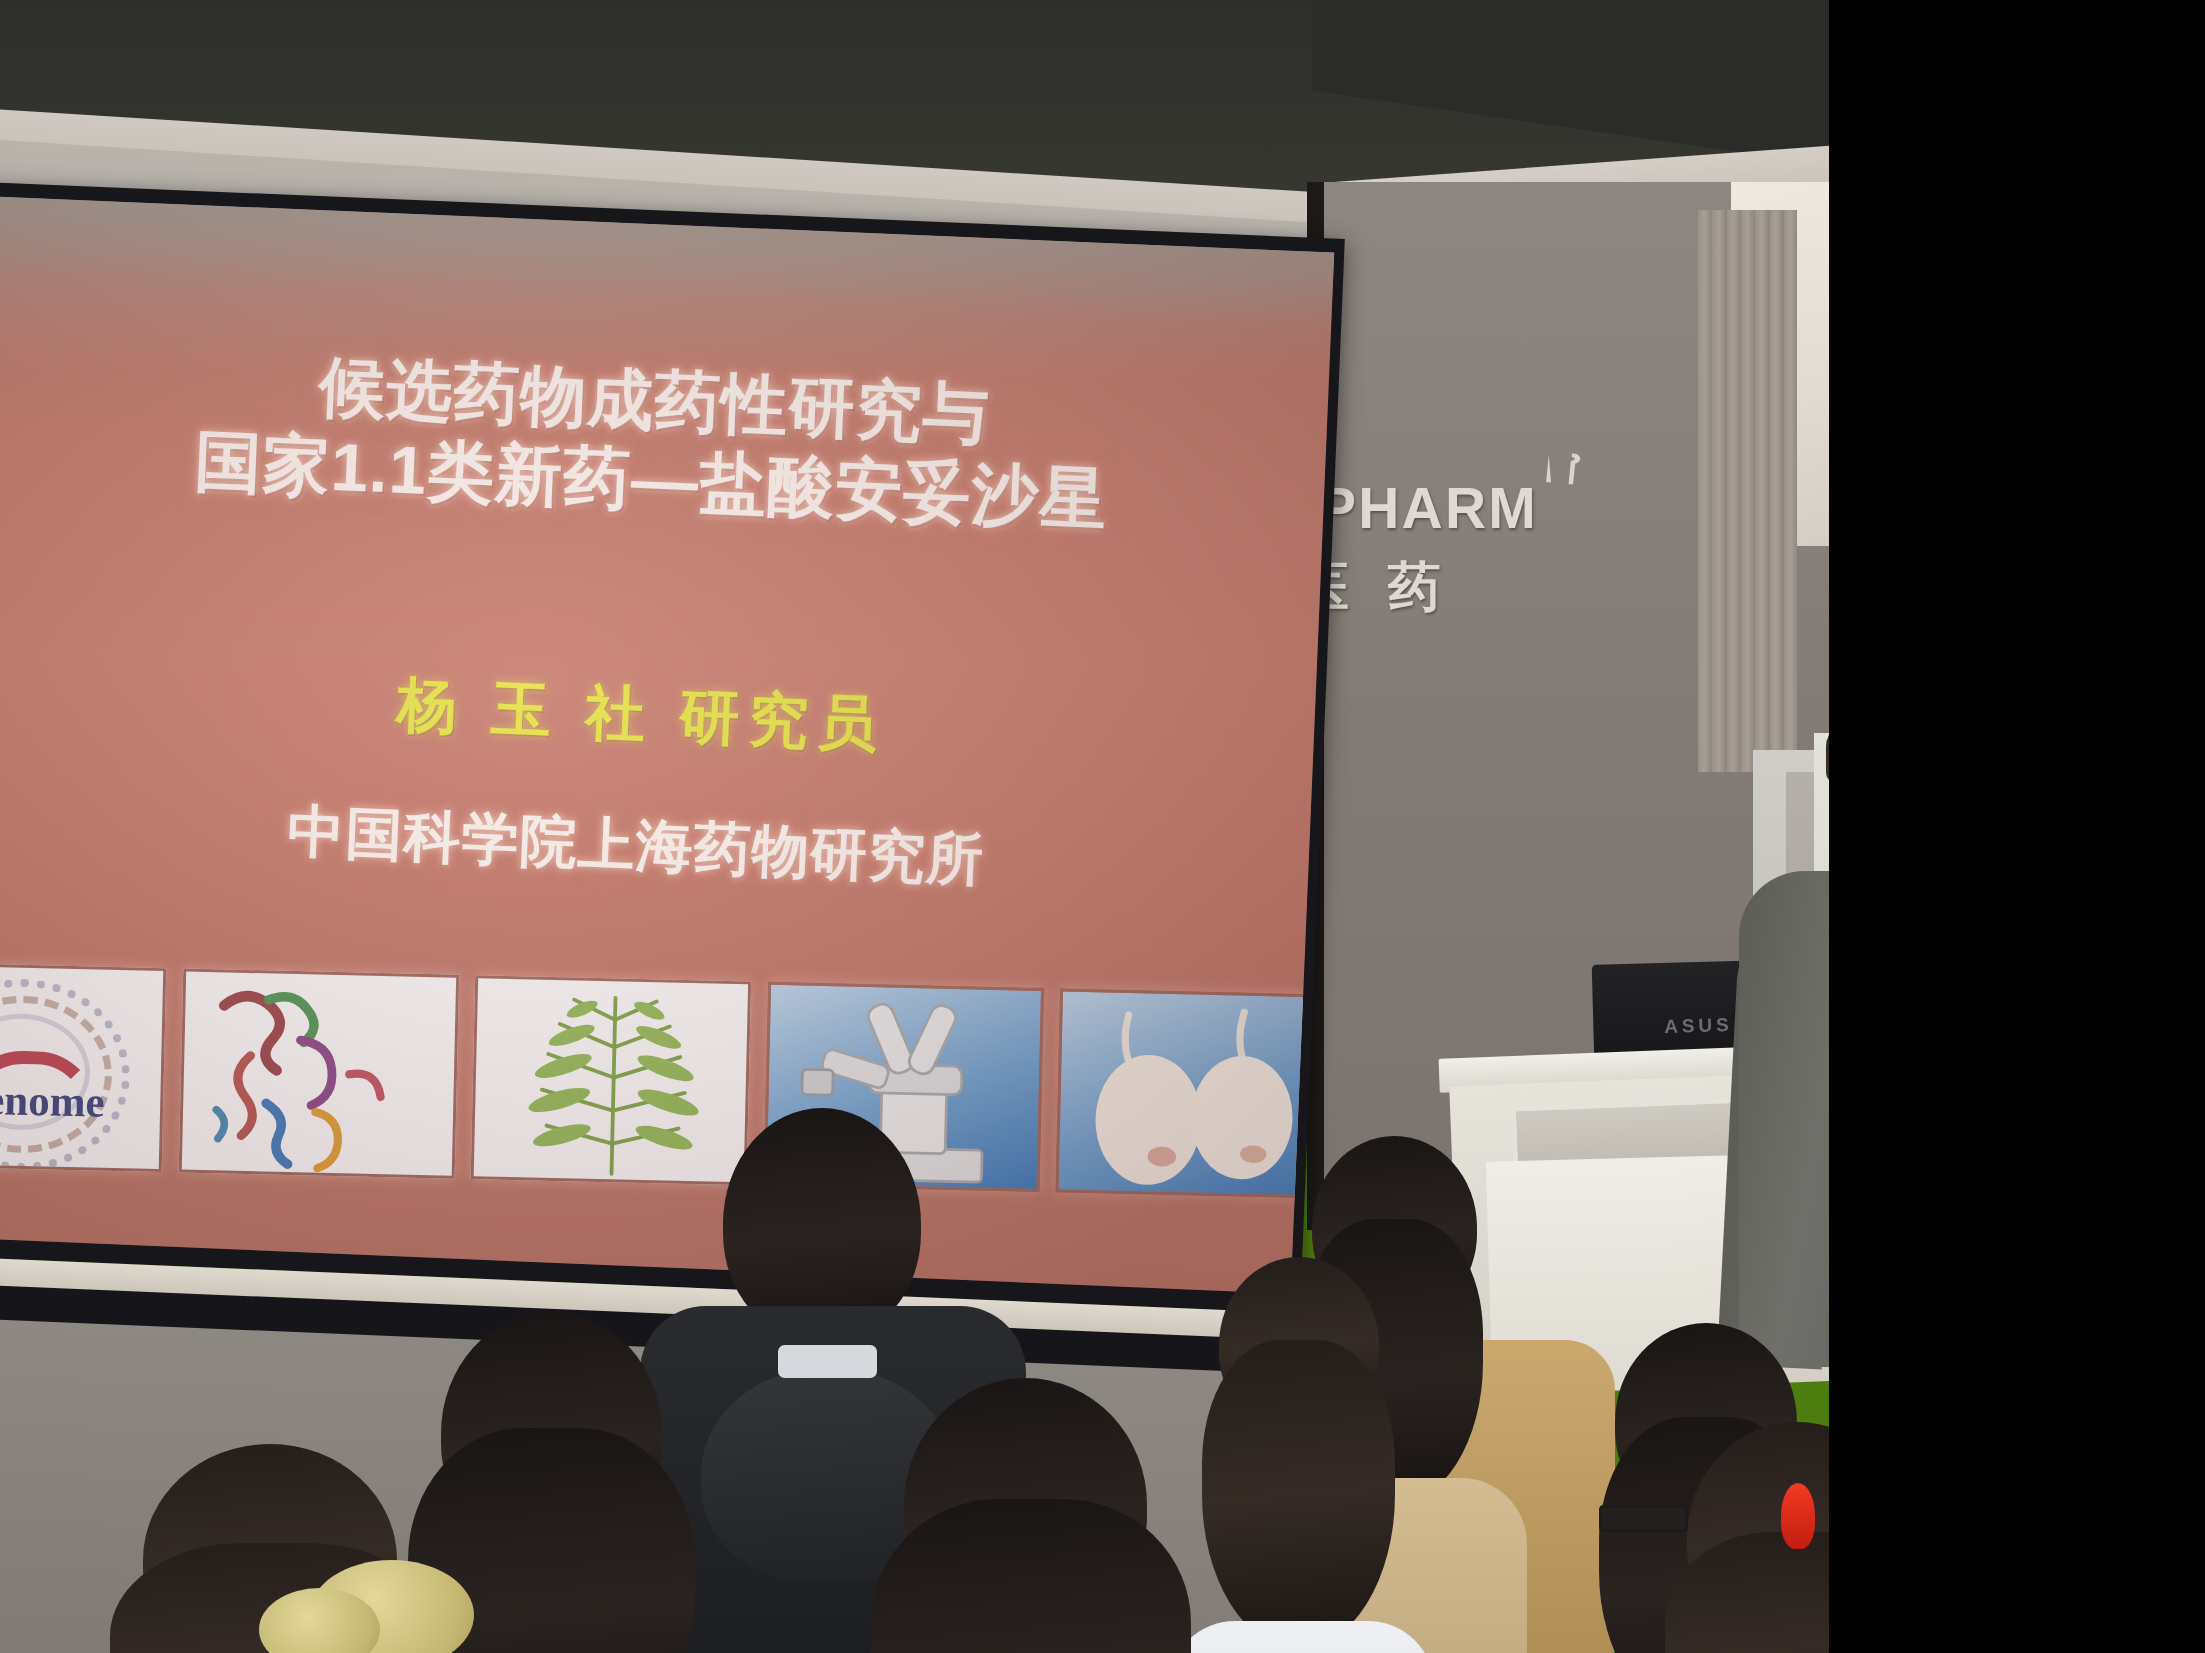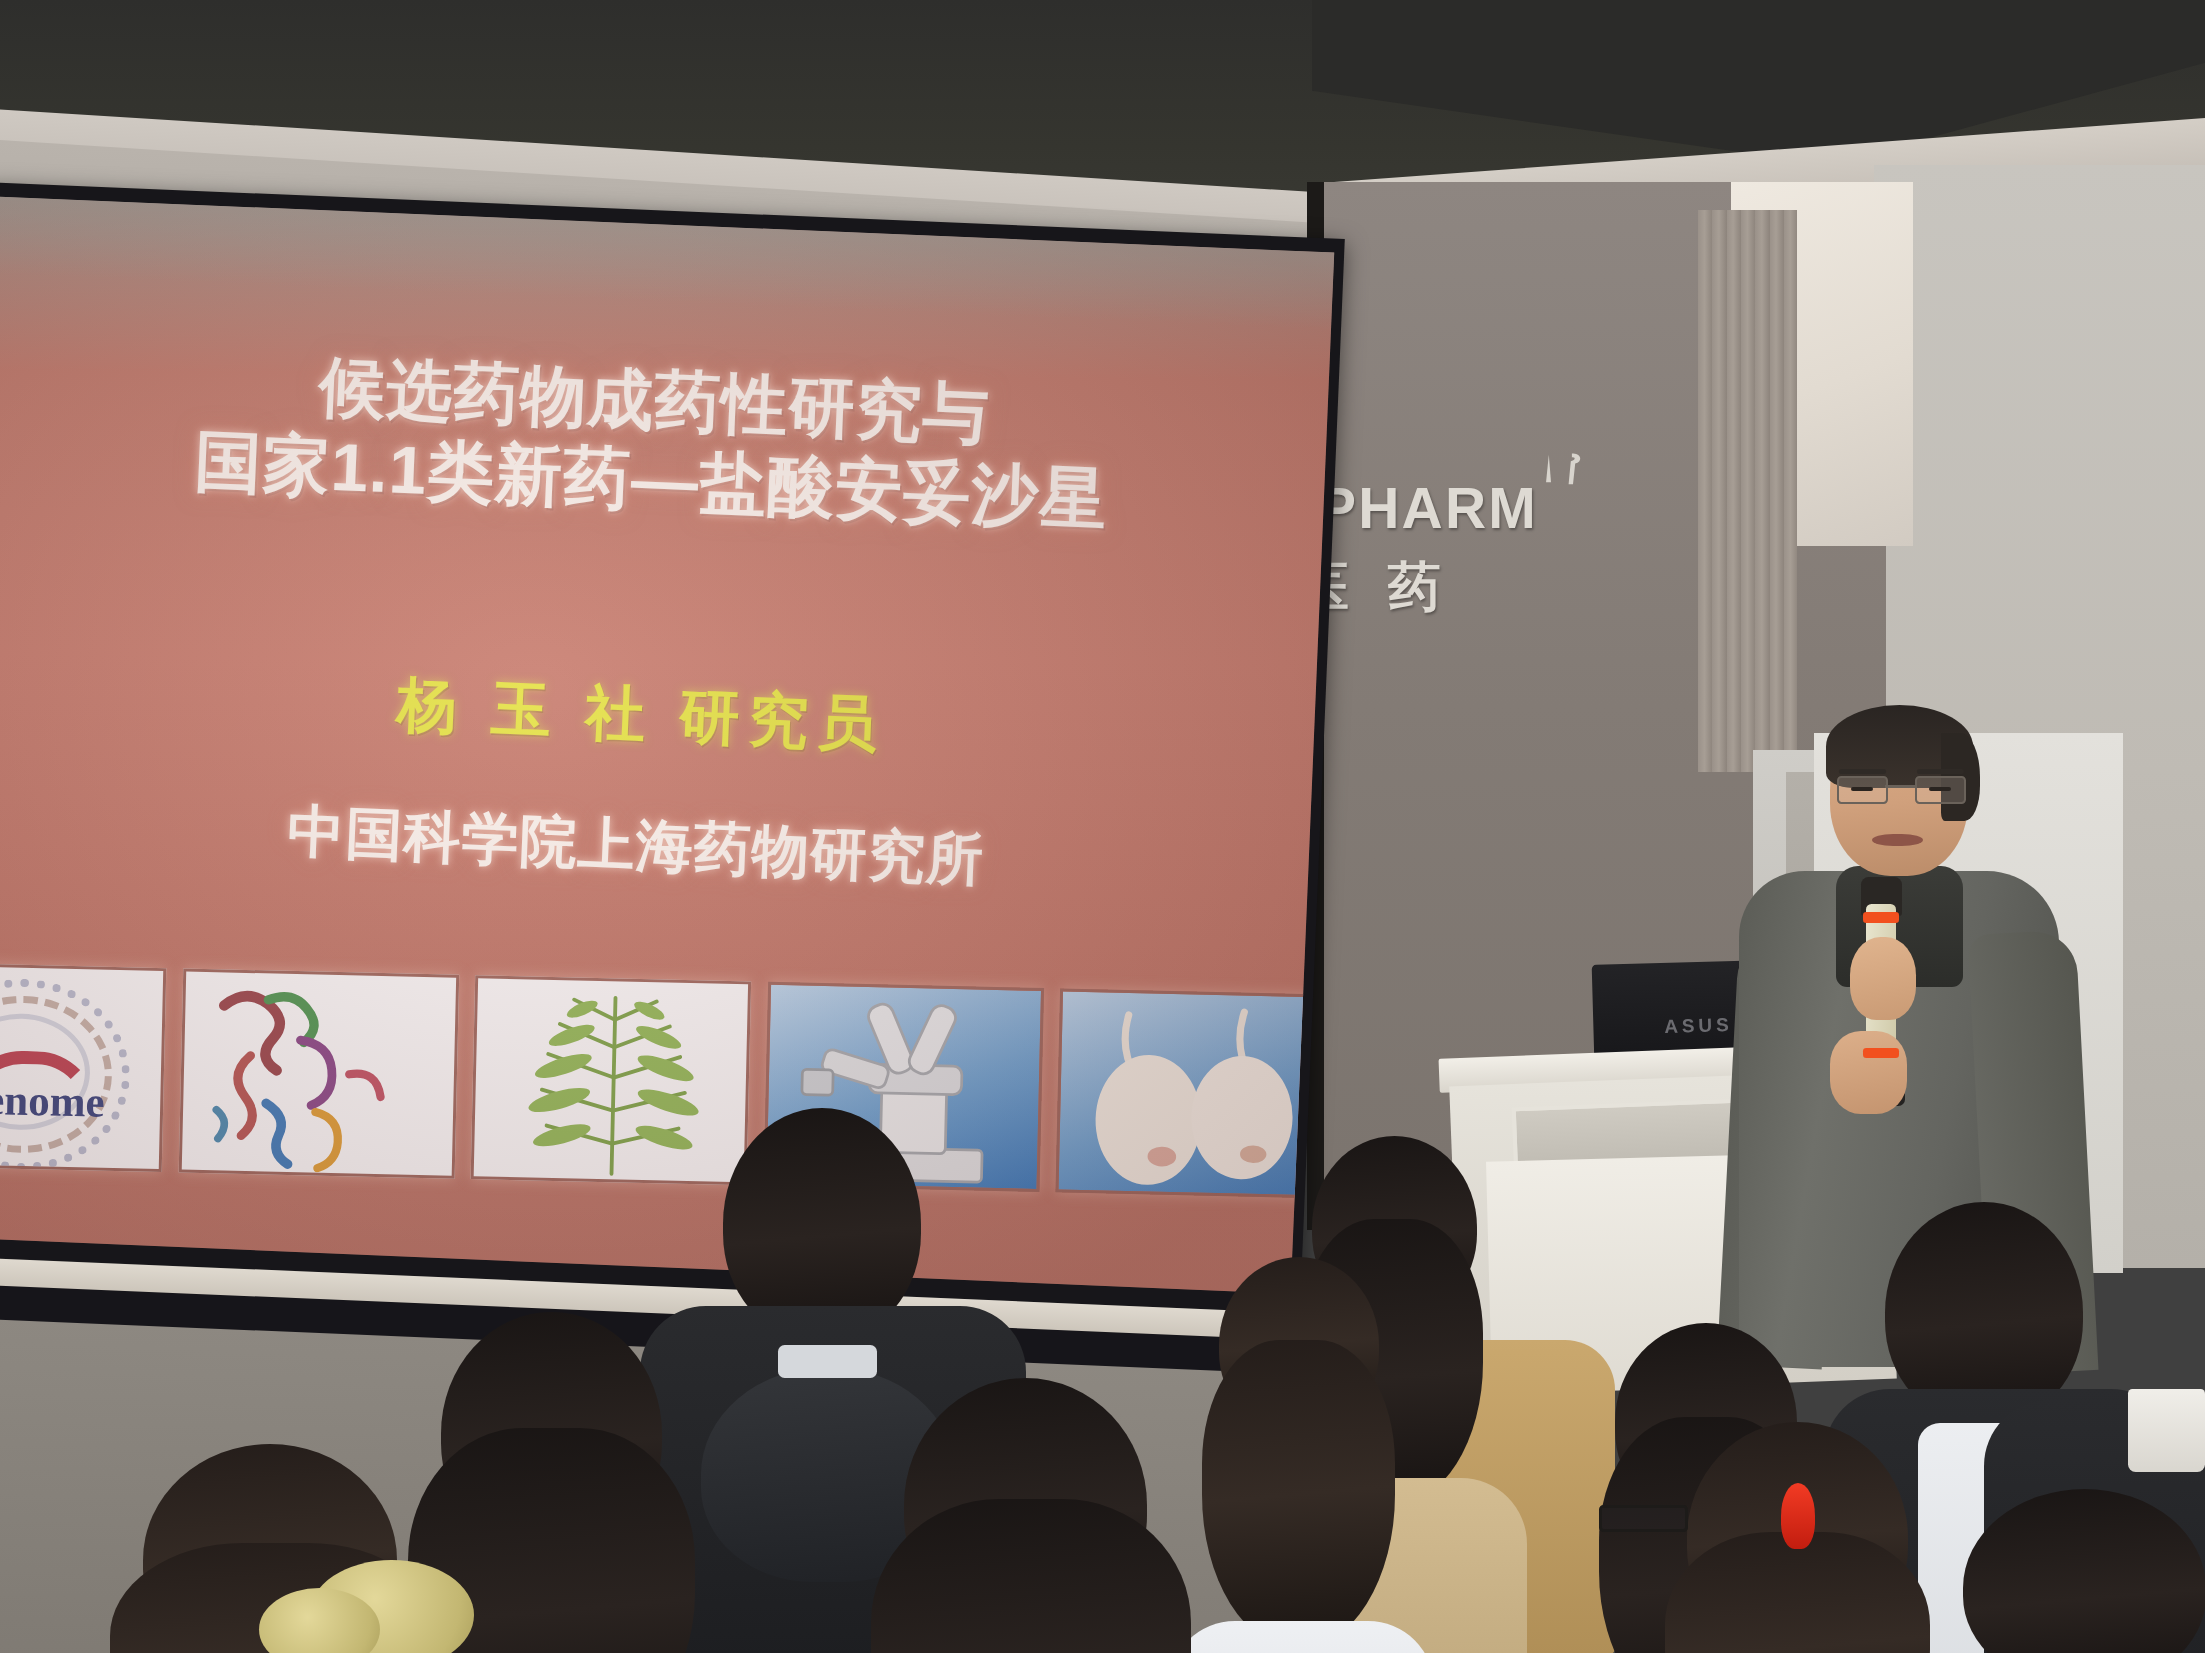--- a/index.html
+++ b/index.html
@@ -1,20 +1,20 @@
 <!DOCTYPE html>
 <html style="font-size:8.8px"><head>
 <meta charset="utf-8">
 <style>
   html,body{margin:0;padding:0;background:#000;}
   body{font-family:"Liberation Sans","DejaVu Sans",sans-serif;}
 
   #scene{
-    position:relative;width:2205px;height:1654px;overflow:hidden;
-    background:#404040;
+    position:relative;width:1829px;height:1654px;overflow:hidden;
+    background:#4d7c0f;
   }
 
   
   .ceiling{
     position:absolute;left:0;top:0;width:2205px;height:243px;
     background:linear-gradient(180deg,#2e2e2c 0%,#35352f 60%,#3a3a34 100%);
   }
   .ceiling-corner{
     position:absolute;left:1312px;top:0;width:893px;height:165px;
     background:#2b2b29;

